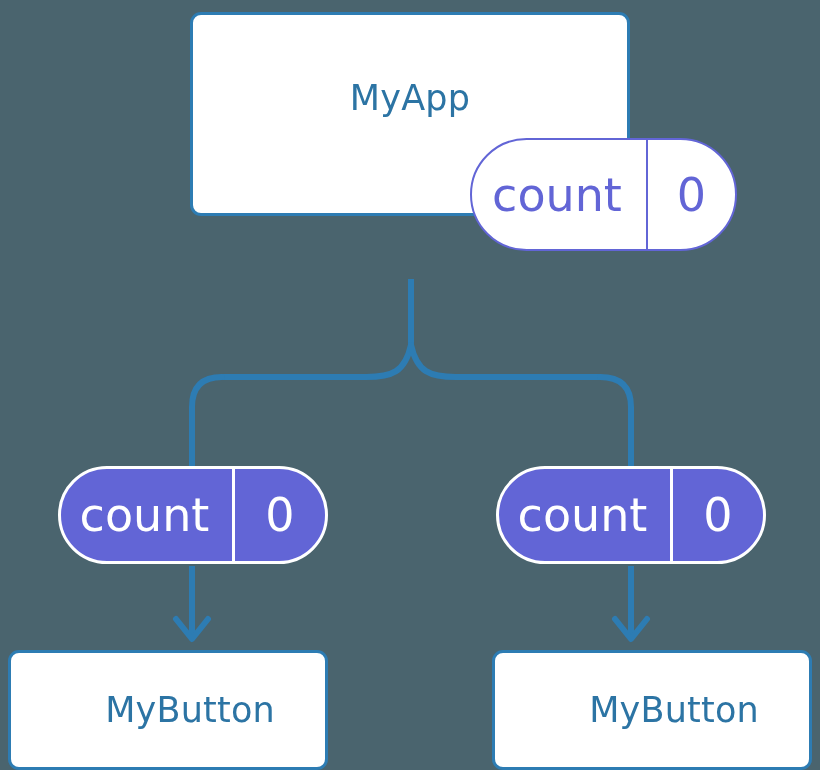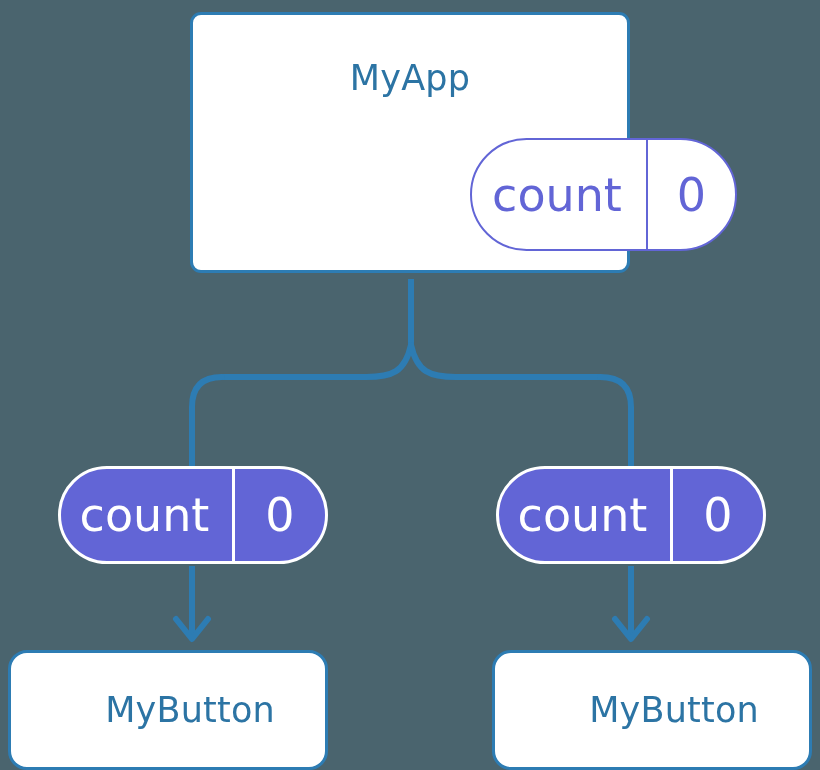--- a/index.html
+++ b/index.html
@@ -38,22 +38,22 @@
     border-radius: 11px;
     box-sizing: border-box;
     display: flex;
     flex-direction: column;
     align-items: center;
   }
   #app-card {
     left: 190px;
     top: 12px;
     width: 440px;
-    height: 261px;
-    padding-top: 46px;
+    height: 204px;
+    padding-top: 66px;
   }
   .card-title {
     color: #2c74a4;
     font-size: 35px;
     line-height: 1;
     letter-spacing: 0.2px;
     white-space: nowrap;
   }
 
   
@@ -124,21 +124,21 @@
   }
 
   
   .leaf {
     position: absolute;
     top: 650px;
     width: 320px;
     height: 120px;
     background: #ffffff;
     border: 3px solid #2d7cb3;
-    border-radius: 19px;
+    border-radius: 11px;
     box-sizing: border-box;
     display: flex;
     align-items: center;
     justify-content: center;
     padding-left: 44px;
   }
   #leaf-left  { left: 8px; }
   #leaf-right { left: 492px; }
   .leaf-title {
     color: #2c74a4;

